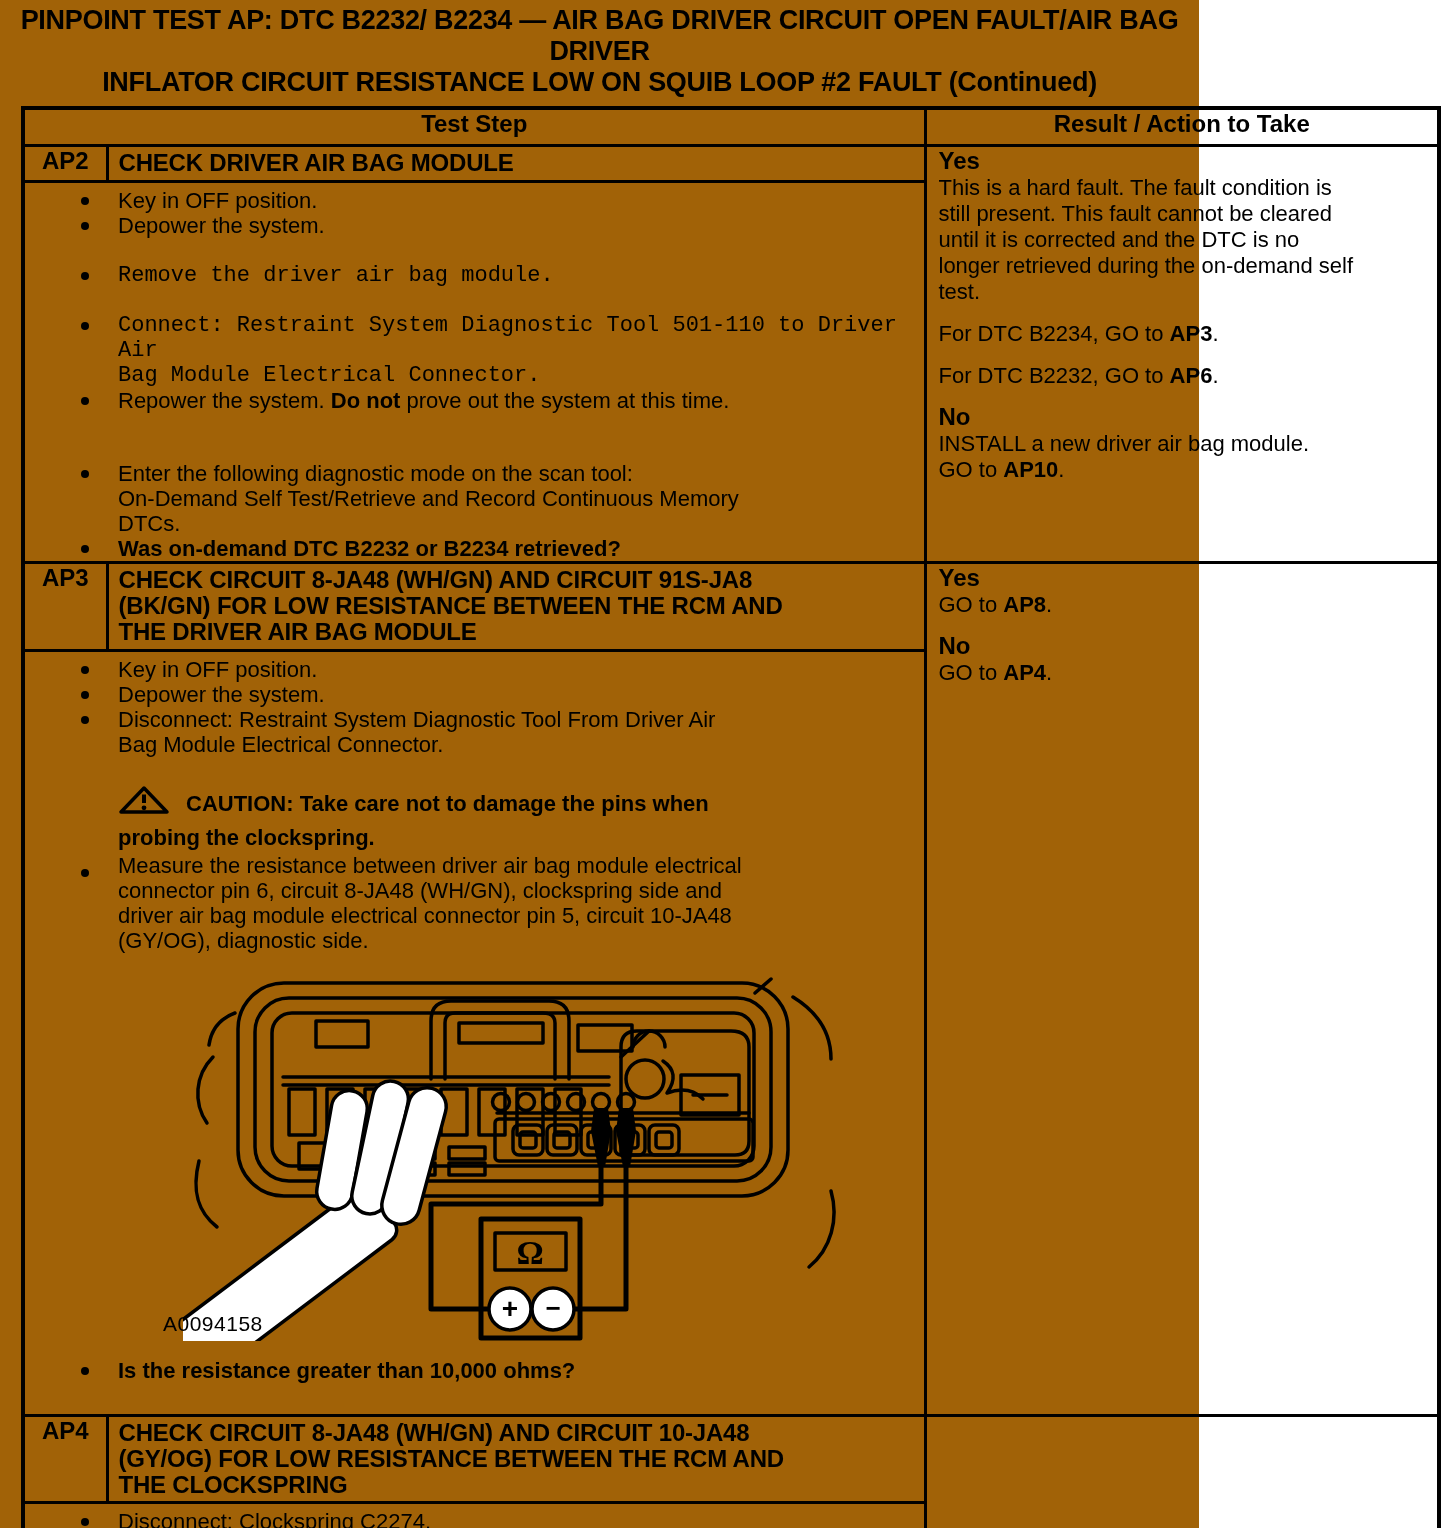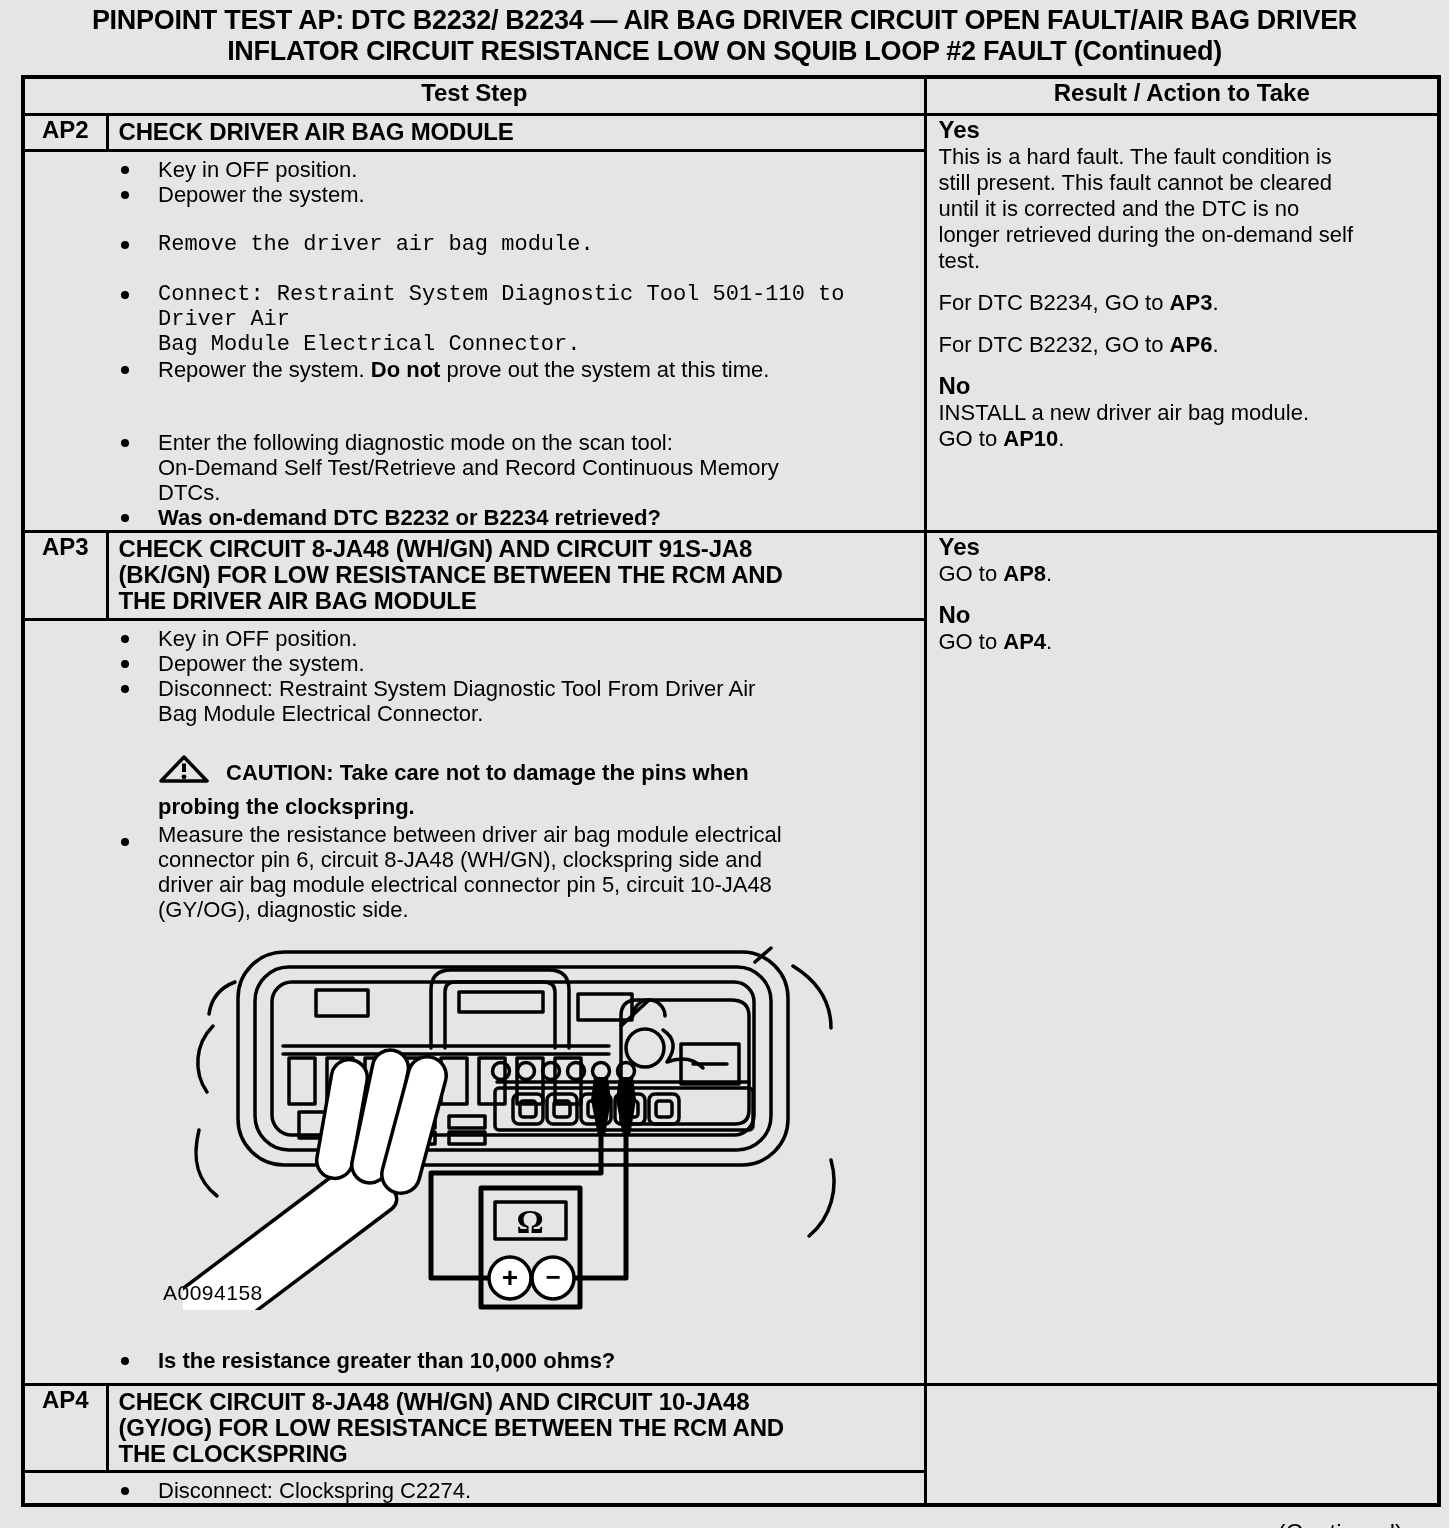--- a/index.html
+++ b/index.html
@@ -1,18 +1,18 @@
 <!DOCTYPE html>
 <html><head>
 <meta charset="utf-8">
 <style>
   * { margin:0; padding:0; box-sizing:border-box; }
   html,body { background:#fff; }
   .page {
-    position:relative; width:1449px; height:1528px; background:#e5e5e5;
+    position:relative; width:1199px; height:1528px; background:#a16207;
     font-family:"Liberation Sans", sans-serif; color:#000;
   }
   .title { padding-top:5px; text-align:center; font-weight:bold; font-size:27px;
            line-height:31px; letter-spacing:-0.3px; }
   table.pinpoint {
     margin:8px 0 0 21px; width:1416px; table-layout:fixed;
     border-collapse:collapse; border:4px solid #000;
   }
   table.pinpoint th, table.pinpoint td { border:3px solid #000; vertical-align:top; }
   th.colhead { font-size:24px; font-weight:bold; text-align:center; vertical-align:middle; height:37px; }
@@ -21,29 +21,29 @@
   td.body { padding:5px 0 0 0; font-size:22px; line-height:25px; }
   td.result { font-size:22px; line-height:26px; }
   td.result .res-inner { padding:0 10px 0 12px; }
   td.res-mid { vertical-align:middle; }
   td.res-bottom { vertical-align:bottom; }
   td.res-bottom .res-inner { padding-bottom:10px; }
   .res-h { font-size:24px; font-weight:bold; line-height:28px; }
   .res-goto { margin-top:16px; }
   .res-no { margin-top:14px; }
   .b { font-weight:bold; }
-  .bullets { padding-left:96px; padding-right:8px; }
+  .bullets { padding-left:56px; padding-right:8px; }
   .bullet { display:flex; }
   .dot { flex:0 0 37px; }
   .dot::before { content:""; display:block; width:8px; height:8px; border-radius:50%;
                  background:#000; margin-top:9px; }
   .btext { flex:1; }
   .mt25 { margin-top:25px;font-family:Liberation Mono, monospace; }
   .mt28 { margin-top:28px;align-items:center; }
-  .mt36 { margin-top:36px; }
+  .mt36 { margin-top:15px; }
   .mt48 { margin-top:48px; }
   .caut-line { font-weight:bold; line-height:30px; }
   .tri { display:inline-block; vertical-align:-4px; margin-right:16px; }
   .fig { position:relative; margin:8px 0 0 130px; width:700px; height:382px; }
   .fig svg.diagram { display:block; margin-left:28px; }
   .fig-label { position:absolute; left:8px; top:350px; font-size:21px; letter-spacing:0.5px; }
   .continued { margin:12px 46px 0 0; text-align:right; font-size:24px; }
 </style>
 </head>
 <body>

